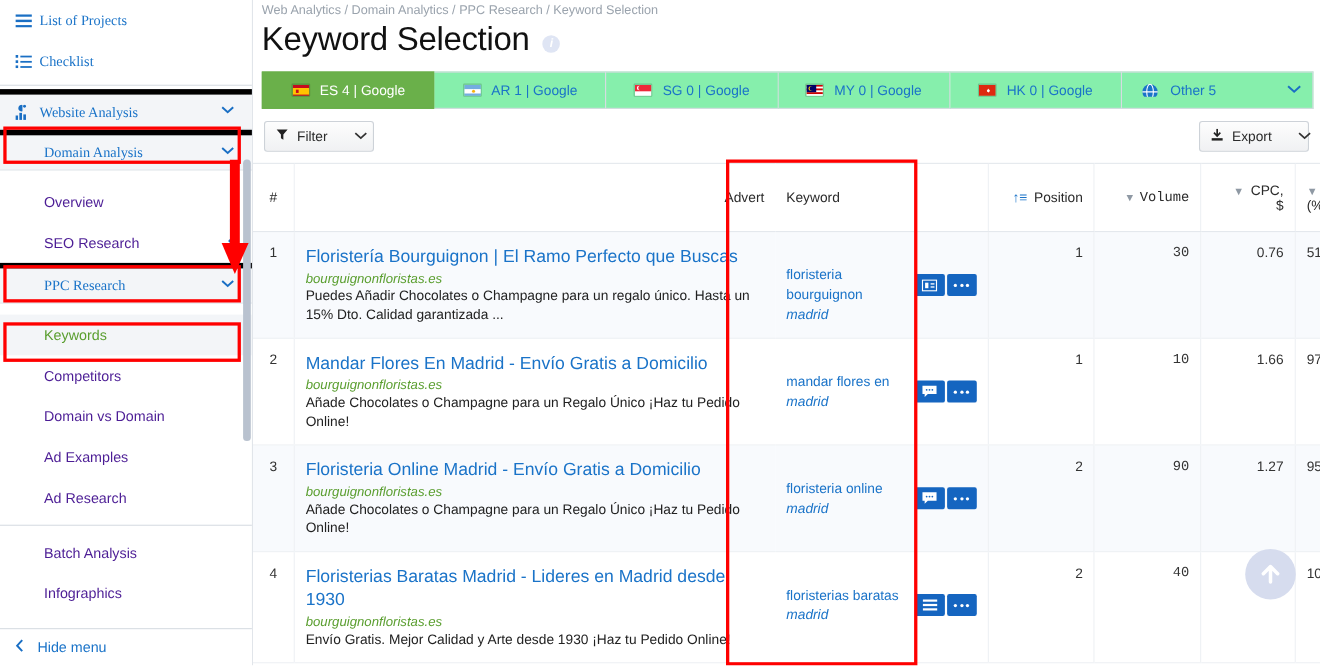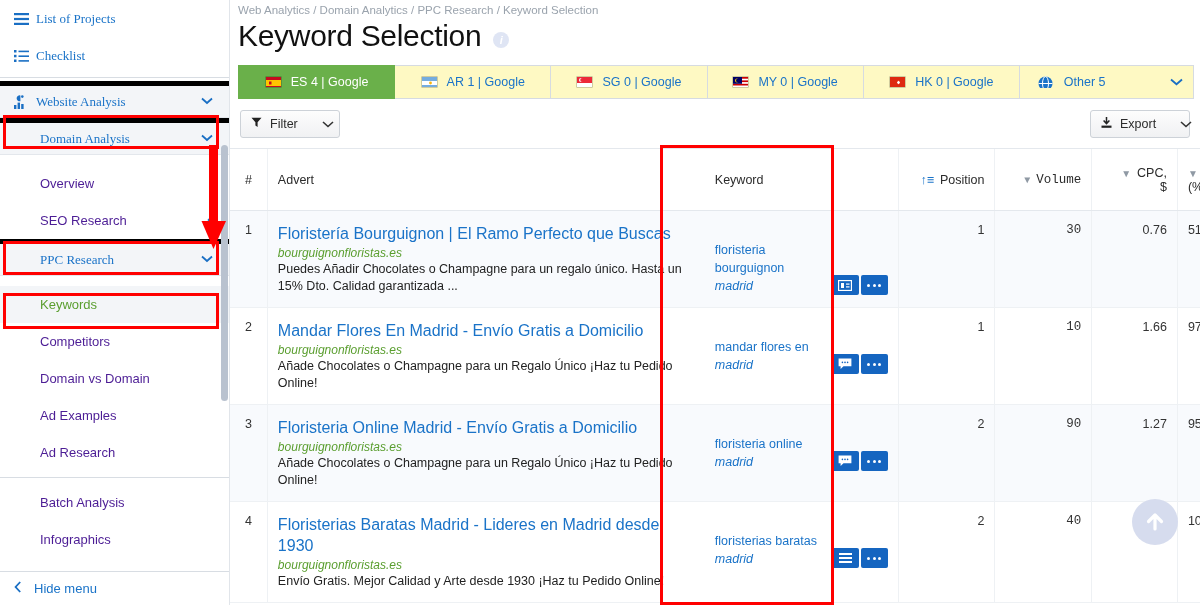--- a/index.html
+++ b/index.html
@@ -79,21 +79,21 @@
     background: #dfe5f4; color: #fff; font-size: 11px; font-style: italic;
     font-weight: bold; display: flex; align-items: center; justify-content: center;
     margin-top: 8px; cursor: pointer;
   }
 
   
   .tabs { display: flex; margin: 12px 6px 0 8px; height: 34px; }
   .tab {
     flex: 1; display: flex; align-items: center; justify-content: center; gap: 9px;
     border: 1px solid #d6dbe1; border-left: none;
-    font-size: 12.5px; color: #1a73c8; background: #fef9c3; cursor: pointer;
+    font-size: 12.5px; color: #1a73c8; background: #86efac; cursor: pointer;
     white-space: nowrap;
   }
   .tab:first-child { border-left: 1px solid #d6dbe1; }
   .tab.active { background: #6ab04a; color: #fff; border-color: #6ab04a; }
   .tab .chev { margin-left: auto; margin-right: 10px; color: #1a6fc4; font-size: 11px; }
   .tab.has-chev { justify-content: flex-start; padding-left: 18px; }
   .flag { width: 17px; height: 12px; flex: 0 0 17px; border: 1px solid rgba(0,0,0,.18); position: relative; overflow: hidden; border-radius: 1px; }
 
   
   .toolbar {
@@ -134,21 +134,21 @@
   .c-keyword { width: 176px; margin-top: 27px; }
   .c-pos { width: 88px; text-align: right; vertical-align: middle; border-left: 1px solid #eef1f4; }
   .c-vol { width: 88px; text-align: right; vertical-align: middle; border-left: 1px solid #eef1f4; font-family: Liberation Mono, monospace; }
   .c-cpc { width: 78px; text-align: right; vertical-align: middle; border-left: 1px solid #eef1f4; }
   .c-comp { width: 0px; text-align: right; vertical-align: middle; border-left: 1px solid #eef1f4; }
 
   .ad-title { color: #1a73c8; font-size: 16px; line-height: 21px; cursor: pointer; }
   .ad-url { color: #5a9e2f; font-size: 12px; font-style: italic; margin-top: 2px; cursor: pointer; }
   .ad-desc { color: #222; font-size: 12.5px; line-height: 17px; margin-top: 1px; }
 
-  .kw-wrap { display: flex; align-items: flex-end; gap: 6px; padding-top: 18px; }
+  .kw-wrap { display: flex; align-items: flex-start; gap: 6px; padding-top: 18px; }
   .kw-text { color: #1a73c8; font-size: 12.5px; line-height: 18px; flex: 1; cursor: pointer; }
   .kw-text i { font-style: italic; }
   .kw-btns { display: flex; gap: 2px; padding-top: 8px; }
   .kw-btn {
     width: 27px; height: 20px; background: #1565c0; border-radius: 2px;
     display: flex; align-items: center; justify-content: center; cursor: pointer;
   }
   .dots { display: flex; gap: 2.5px; }
   .dots span { width: 3px; height: 3px; background: #fff; border-radius: 50%; display: block; }
   .lines { display: flex; flex-direction: column; gap: 2px; width: 13px; }
@@ -395,21 +395,21 @@
               <path d="M1 1 L6 5.5 L11 1" stroke="#333" stroke-width="1.6" fill="none"></path>
             </svg>
         </span>
       </div>
     </div>
 
     <table class="tbl">
       <thead>
         <tr>
           <th class="c-num">#</th>
-          <th class="c-advert" style="text-align:left;margin-left:24px;">Advert</th>
+          <th class="c-advert" style="text-align:right;margin-left:24px;">Advert</th>
           <th class="c-keyword" style="text-align:left;">Keyword</th>
           <th class="c-pos th-pos">
             <span class="sorta">↑≡</span><span>Position</span>
           </th>
           <th class="c-vol th-num">
             <span class="sort">▼</span><span>Volume</span>
           </th>
           <th class="c-cpc th-num">
             <span class="sort">▼</span><span>CPC,</span><br><span>$</span>
           </th>

